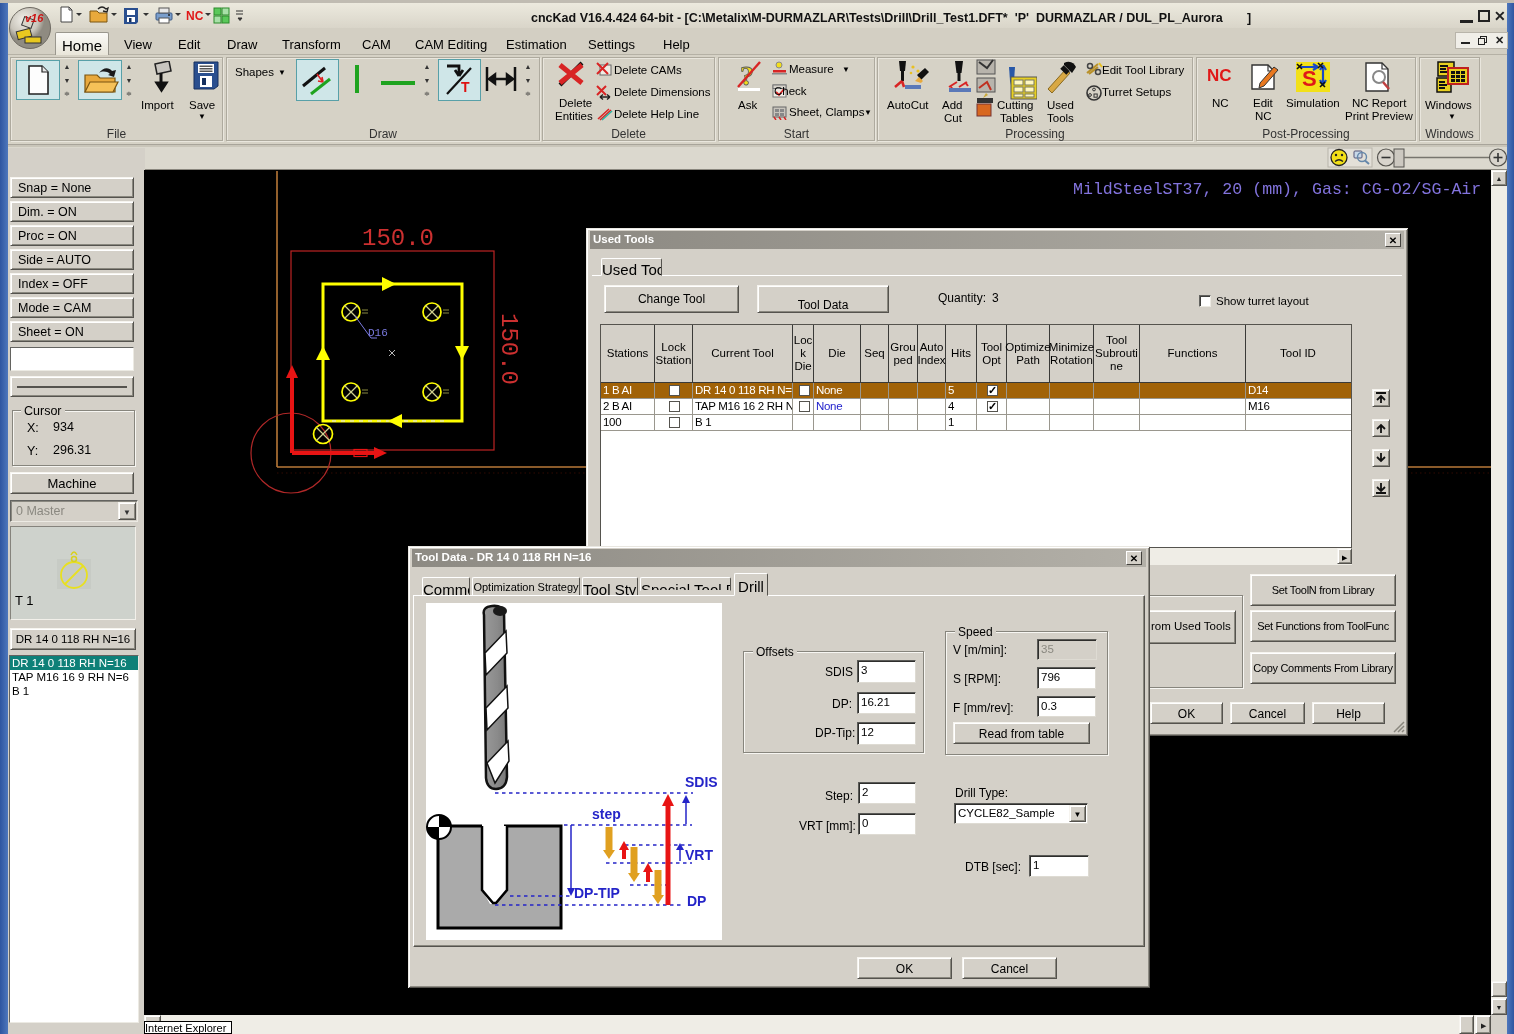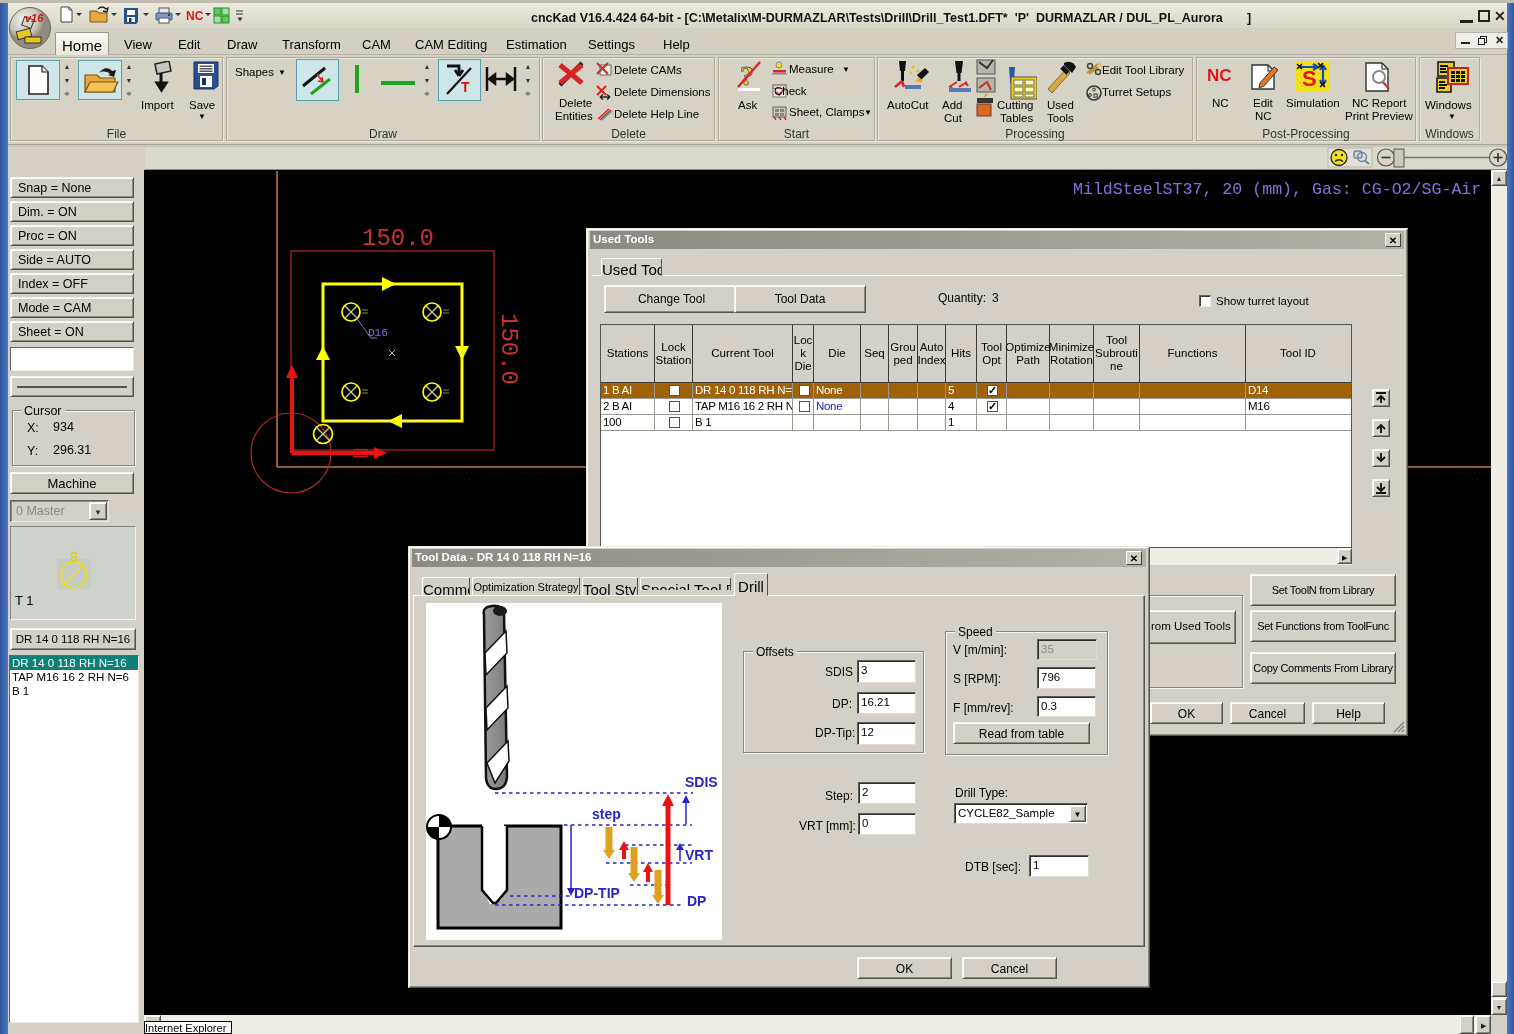--- a/index.html
+++ b/index.html
@@ -454,38 +454,38 @@
       <div style="margin:9px 6px 0 6px;border-top:2px solid #55534e;"></div>
     </div>
   <div class="abs gbox" style="left:4px;top:262px;width:123px;height:56px;">
     <div class="abs" style="left:8px;top:-7px;background:#d4d0c8;padding:0 3px;font-size:12.5px;">Cursor</div>
     <div class="abs" style="left:14px;top:10px;font-size:12.5px;">X:</div>
       <div class="abs" style="left:40px;top:9px;font-size:12.5px;">934</div>
     <div class="abs" style="left:14px;top:33px;font-size:12.5px;">Y:</div>
       <div class="abs" style="left:40px;top:32px;font-size:12.5px;">296.31</div>
   </div>
   <div class="abs btn" style="left:2px;top:324px;width:124px;height:22px;text-align:center;font-size:13px;padding-top:3px;">Machine</div>
-  <div class="abs" style="left:2px;top:352px;width:99px;height:22px;background:#d4d0c8;border:1px solid;border-color:#636360 #eceae3 #eceae3 #636360;box-shadow:inset 1px 1px 0 #8a8880;">
+  <div class="abs" style="left:2px;top:352px;width:128px;height:22px;background:#d4d0c8;border:1px solid;border-color:#636360 #eceae3 #eceae3 #636360;box-shadow:inset 1px 1px 0 #8a8880;">
     <div class="abs" style="left:5px;top:3px;font-size:12.5px;color:#8a8880;">0 Master</div>
     <div class="abs btn" style="right:1px;top:1px;width:18px;height:18px;text-align:center;font-size:8px;padding-top:5px;color:#333;">▼</div>
   </div>
   <div class="abs" style="left:2px;top:378px;width:126px;height:94px;background:#ced2cc;border:1px solid;border-color:#85837c #f2f0ea #f2f0ea #85837c;">
     <svg class="abs" style="left:40px;top:18px;" width="46" height="52">
       <rect x="6" y="14" width="34" height="30" fill="#c4c8c2" opacity="0.7"></rect>
       <path d="M20 10 q3 -6 6 0" fill="none" stroke="#d8d020" stroke-width="1.5"></path>
       <circle cx="23" cy="30" r="13" fill="none" stroke="#e8e020" stroke-width="1.8"></circle>
       <line x1="14" y1="39" x2="32" y2="21" stroke="#e8e020" stroke-width="1.8"></line>
       <circle cx="23" cy="14" r="2.5" fill="none" stroke="#d8d020" stroke-width="1.5"></circle>
     </svg>
     <div class="abs" style="left:4px;top:66px;font-size:13px;">T 1</div>
   </div>
   <div class="abs btn" style="left:2px;top:480px;width:126px;height:22px;text-align:center;font-size:11.5px;padding-top:4px;">DR 14 0 118 RH N=16</div>
   <div class="abs" style="left:1px;top:507px;width:130px;height:368px;background:#fff;border:1px solid;border-color:#636360 #eceae3 #eceae3 #636360;font-size:11.5px;overflow:hidden;">
     <div style="background:#0e8078;color:#fff;padding:1px 0 1px 2px;white-space:nowrap;">DR 14 0 118 RH N=16</div>
-    <div style="padding:1px 0 1px 2px;white-space:nowrap;">TAP M16 16 2 RH N=6</div>
+    <div style="padding:1px 0 1px 2px;white-space:nowrap;">TAP M16 16 9 RH N=6</div>
     <div style="padding:1px 0 1px 2px;">B 1</div>
   </div>
 </div>
 
 <div id="canvas" class="abs" style="left:144px;top:170px;width:1347px;height:845px;background:#000;">
 <svg width="1347" height="845" style="position:absolute;left:0;top:0;">
   <text x="929" y="24" font-family="Liberation Mono, monospace" font-size="16.6" fill="#8273dd">MildSteelST37, 20 (mm), Gas: CG-O2/SG-Air</text>
 
   <line x1="133" y1="1" x2="133" y2="297" stroke="#b87838" stroke-width="1.6"></line>
   <line x1="133" y1="297" x2="1347" y2="297" stroke="#b87838" stroke-width="1.6"></line>
@@ -556,21 +556,21 @@
 <div class="abs" style="left:1491px;top:1015px;width:16px;height:19px;background:#d4d0c8;"></div>
 
 <div id="usedtools" class="abs dlg" style="left:586px;top:228px;width:822px;height:508px;">
   <div class="abs tbar" style="left:4px;top:3px;width:814px;height:18px;padding:2px 0 0 3px;">Used Tools
     <div class="abs xbtn" style="right:3px;top:2px;width:16px;height:14px;line-height:13px;">✕</div>
   </div>
 
   <div class="abs tabx" style="left:15px;top:30px;width:61px;height:18px;padding-top:2px;border-bottom:1px solid #d4d0c8;z-index:2;">Used Tools</div>
   <div class="abs" style="left:6px;top:47px;width:810px;height:468px;border-top:1px solid #fff;"></div>
   <div class="abs btn" style="left:18px;top:57px;width:135px;height:28px;text-align:center;font-size:12px;padding-top:6px;">Change Tool</div>
-  <div class="abs btn" style="left:148px;top:57px;width:132px;height:28px;text-align:center;font-size:12px;padding-top:6px;">Tool Data</div>
+  <div class="abs btn" style="left:171px;top:57px;width:132px;height:28px;text-align:center;font-size:12px;padding-top:12px;">Tool Data</div>
   <div class="abs lbl" style="left:352px;top:63px;font-size:12px;">Quantity:</div>
   <div class="abs lbl" style="left:406px;top:63px;font-size:12px;">3</div>
   <div class="abs" style="left:613px;top:67px;width:12px;height:12px;background:#fff;border:1px solid;border-color:#636360 #eceae3 #eceae3 #636360;box-shadow:inset 1px 1px 0 #3e3e3c;"></div>
   <div class="abs lbl" style="left:630px;top:67px;">Show turret layout</div>
 
   <div class="abs" style="left:14px;top:96px;width:752px;height:224px;background:#fff;border:1px solid #55534e;">
     <div id="uthead" style="display:flex;height:58px;border-bottom:1px solid #3a3a38;background:#d4d0c8;">
       <div class="hc" style="width:54px;">Stations</div>
       <div class="hc" style="width:38px;">Lock Station</div>
       <div class="hc" style="width:100px;">Current Tool</div>

